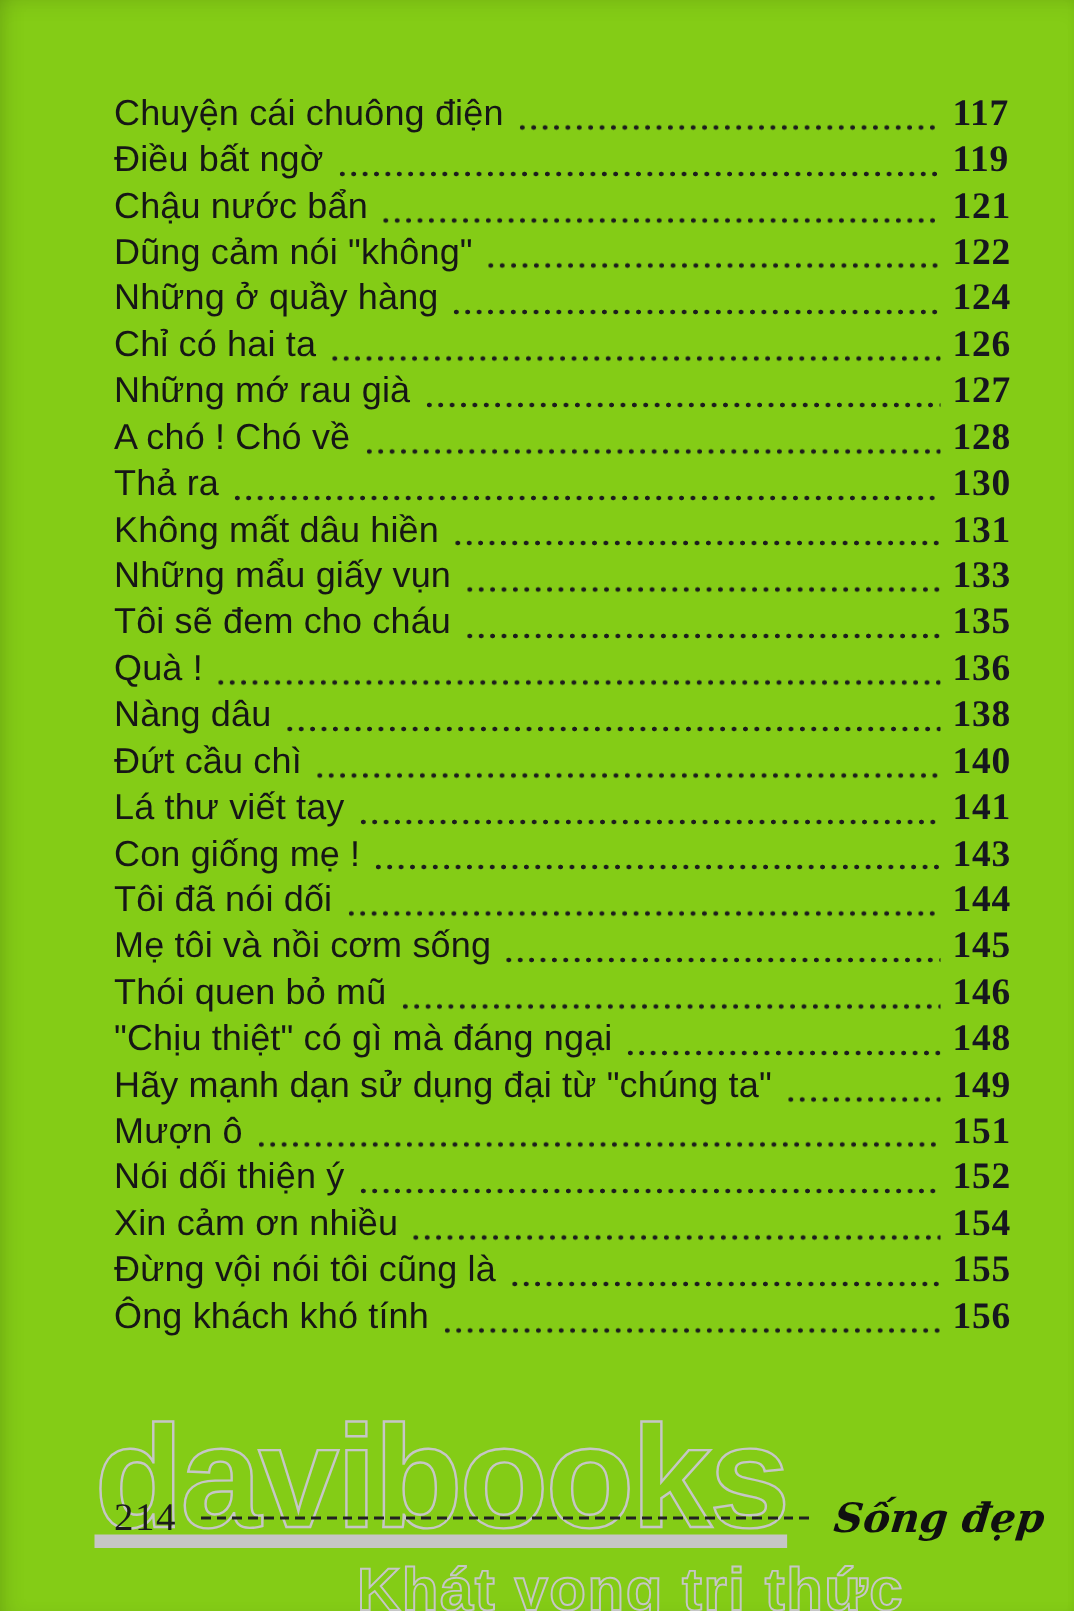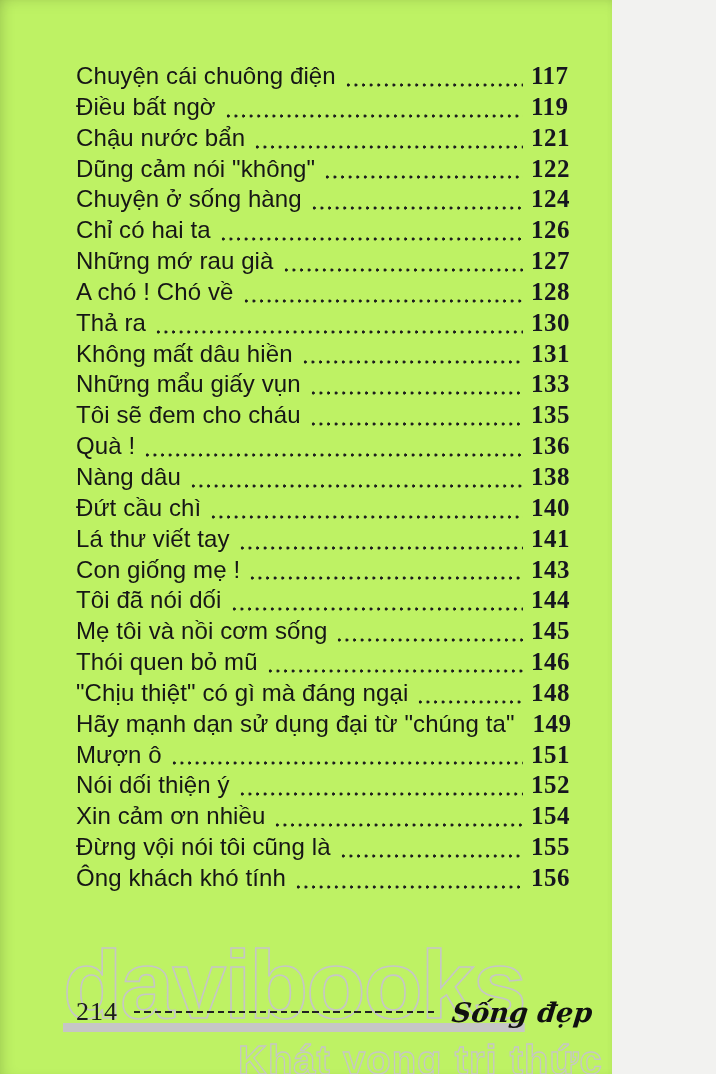--- a/index.html
+++ b/index.html
@@ -7,23 +7,23 @@
     padding: 0;
   }
   body {
     width: 716px;
     height: 1074px;
     background: #f2f2f0;
     overflow: hidden;
   }
   .page {
     position: relative;
-    width: 612px;
+    width: 716px;
     height: 1074px;
-    background: #bef264;
+    background: #84cc16;
     overflow: hidden;
     box-shadow: inset 10px 0 16px -10px rgba(0,0,0,0.20),
                 inset 0 10px 16px -10px rgba(0,0,0,0.10),
                 inset -4px 0 8px -6px rgba(0,0,0,0.08);
   }
 
   
   .toc {
     position: absolute;
     top: 62px;
@@ -147,21 +147,21 @@
         <span class="toc-title">Chậu nước bẩn</span>
         <span class="toc-leader"></span>
         <span class="toc-page">121</span>
       </div>
       <div class="toc-row">
         <span class="toc-title">Dũng cảm nói "không"</span>
         <span class="toc-leader"></span>
         <span class="toc-page">122</span>
       </div>
       <div class="toc-row">
-        <span class="toc-title">Chuyện ở sống hàng</span>
+        <span class="toc-title">Những ở quầy hàng</span>
         <span class="toc-leader"></span>
         <span class="toc-page">124</span>
       </div>
       <div class="toc-row">
         <span class="toc-title">Chỉ có hai ta</span>
         <span class="toc-leader"></span>
         <span class="toc-page">126</span>
       </div>
       <div class="toc-row">
         <span class="toc-title">Những mớ rau già</span>

